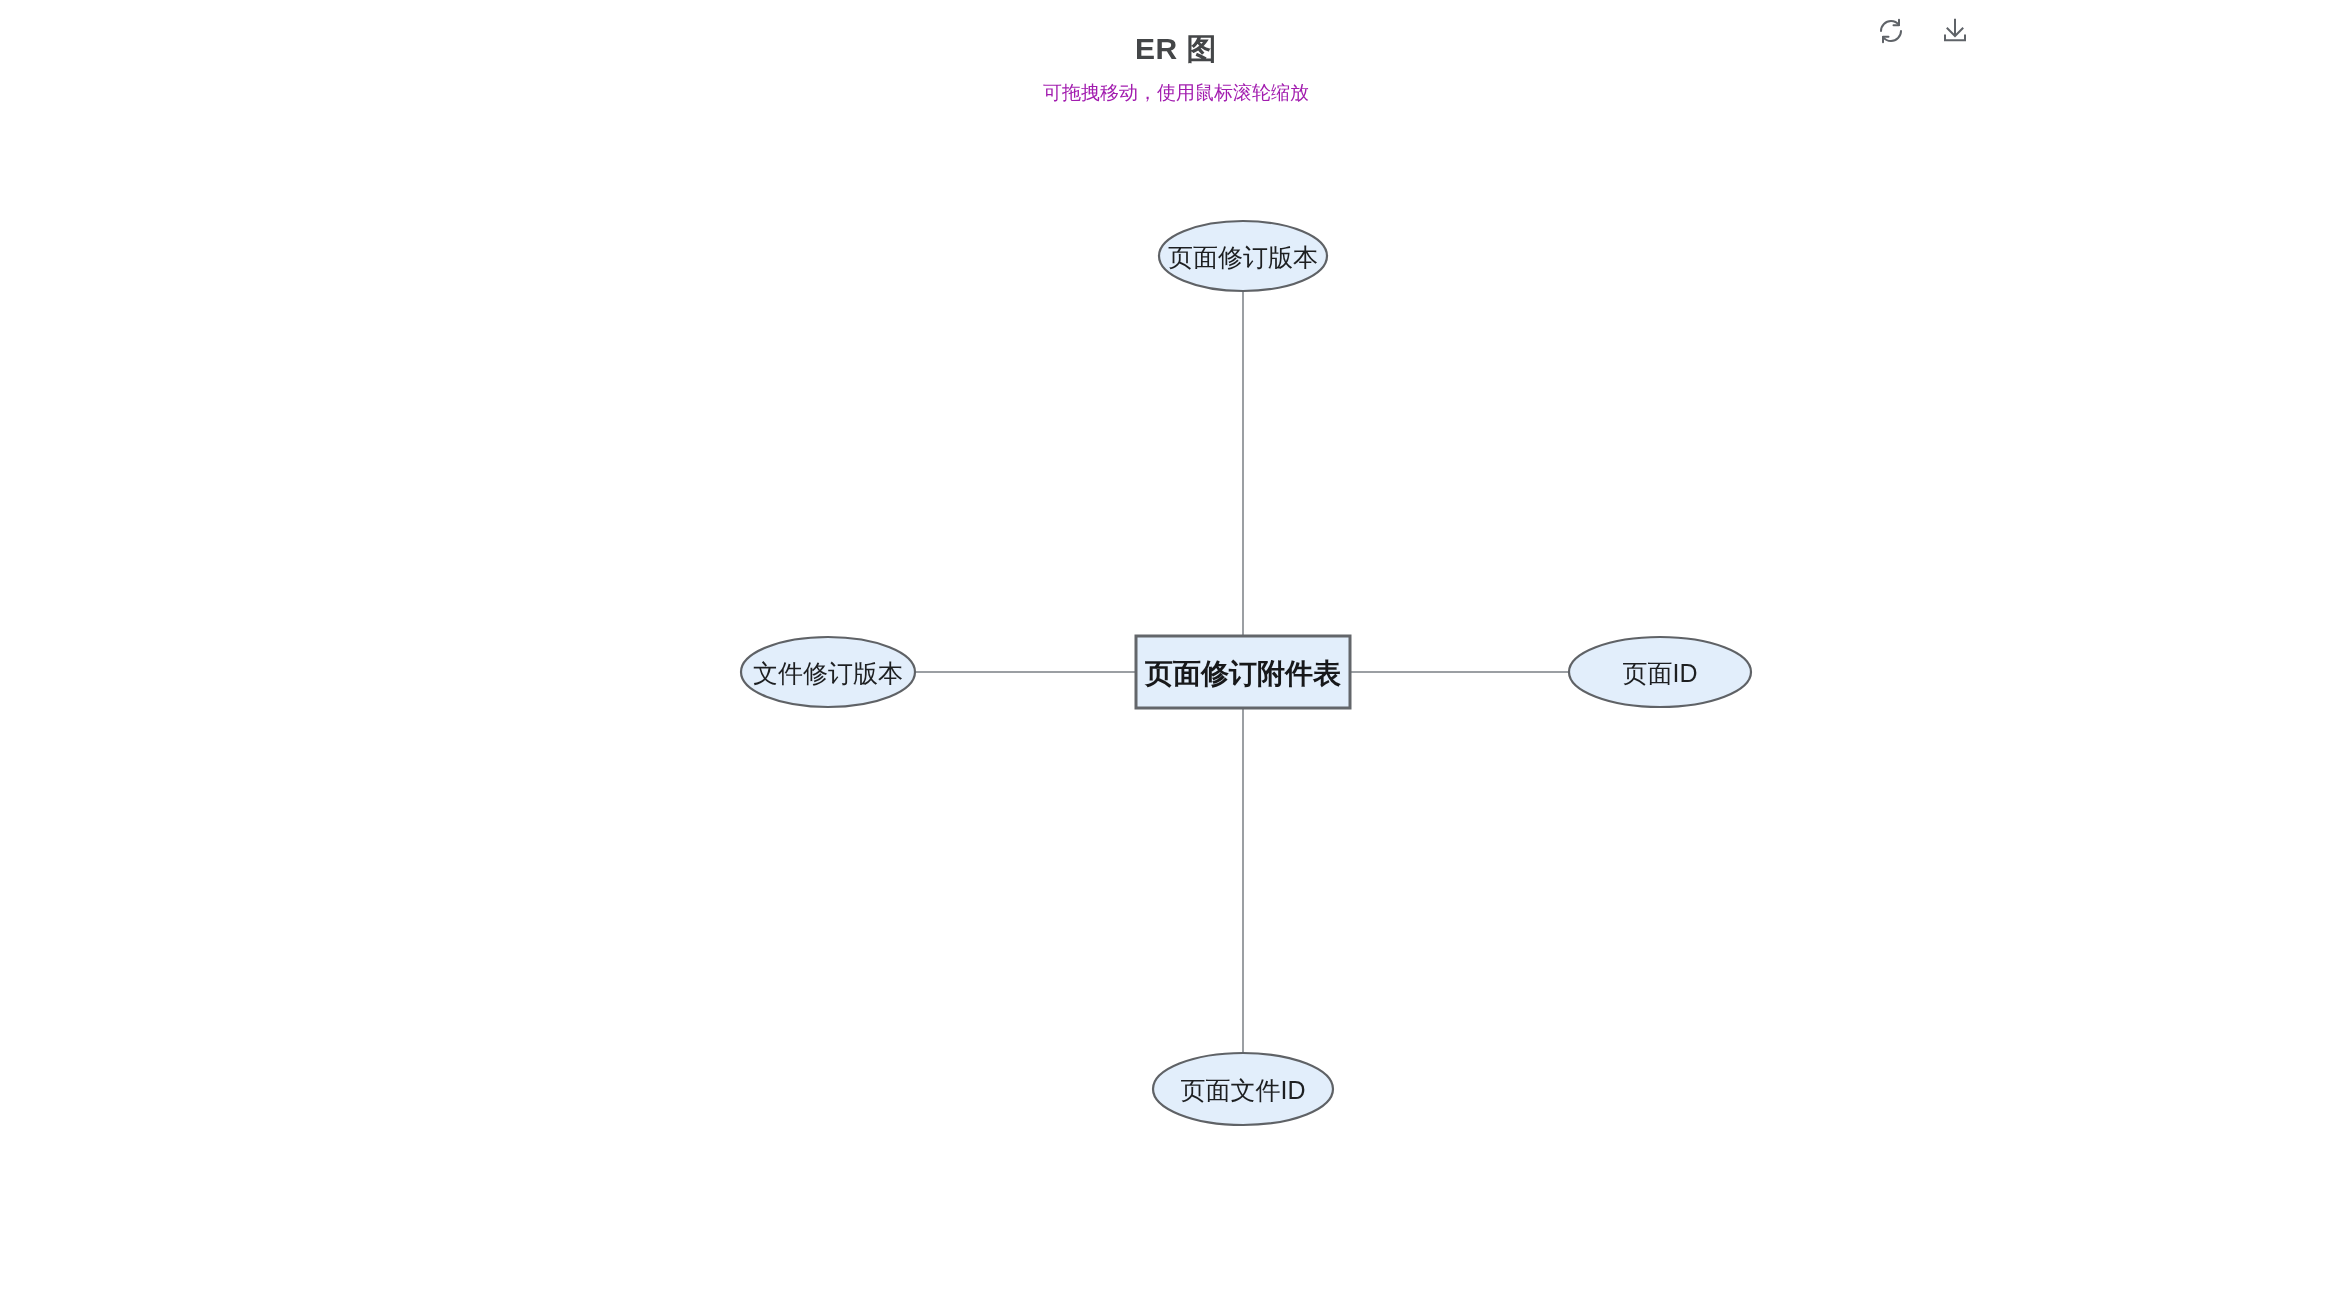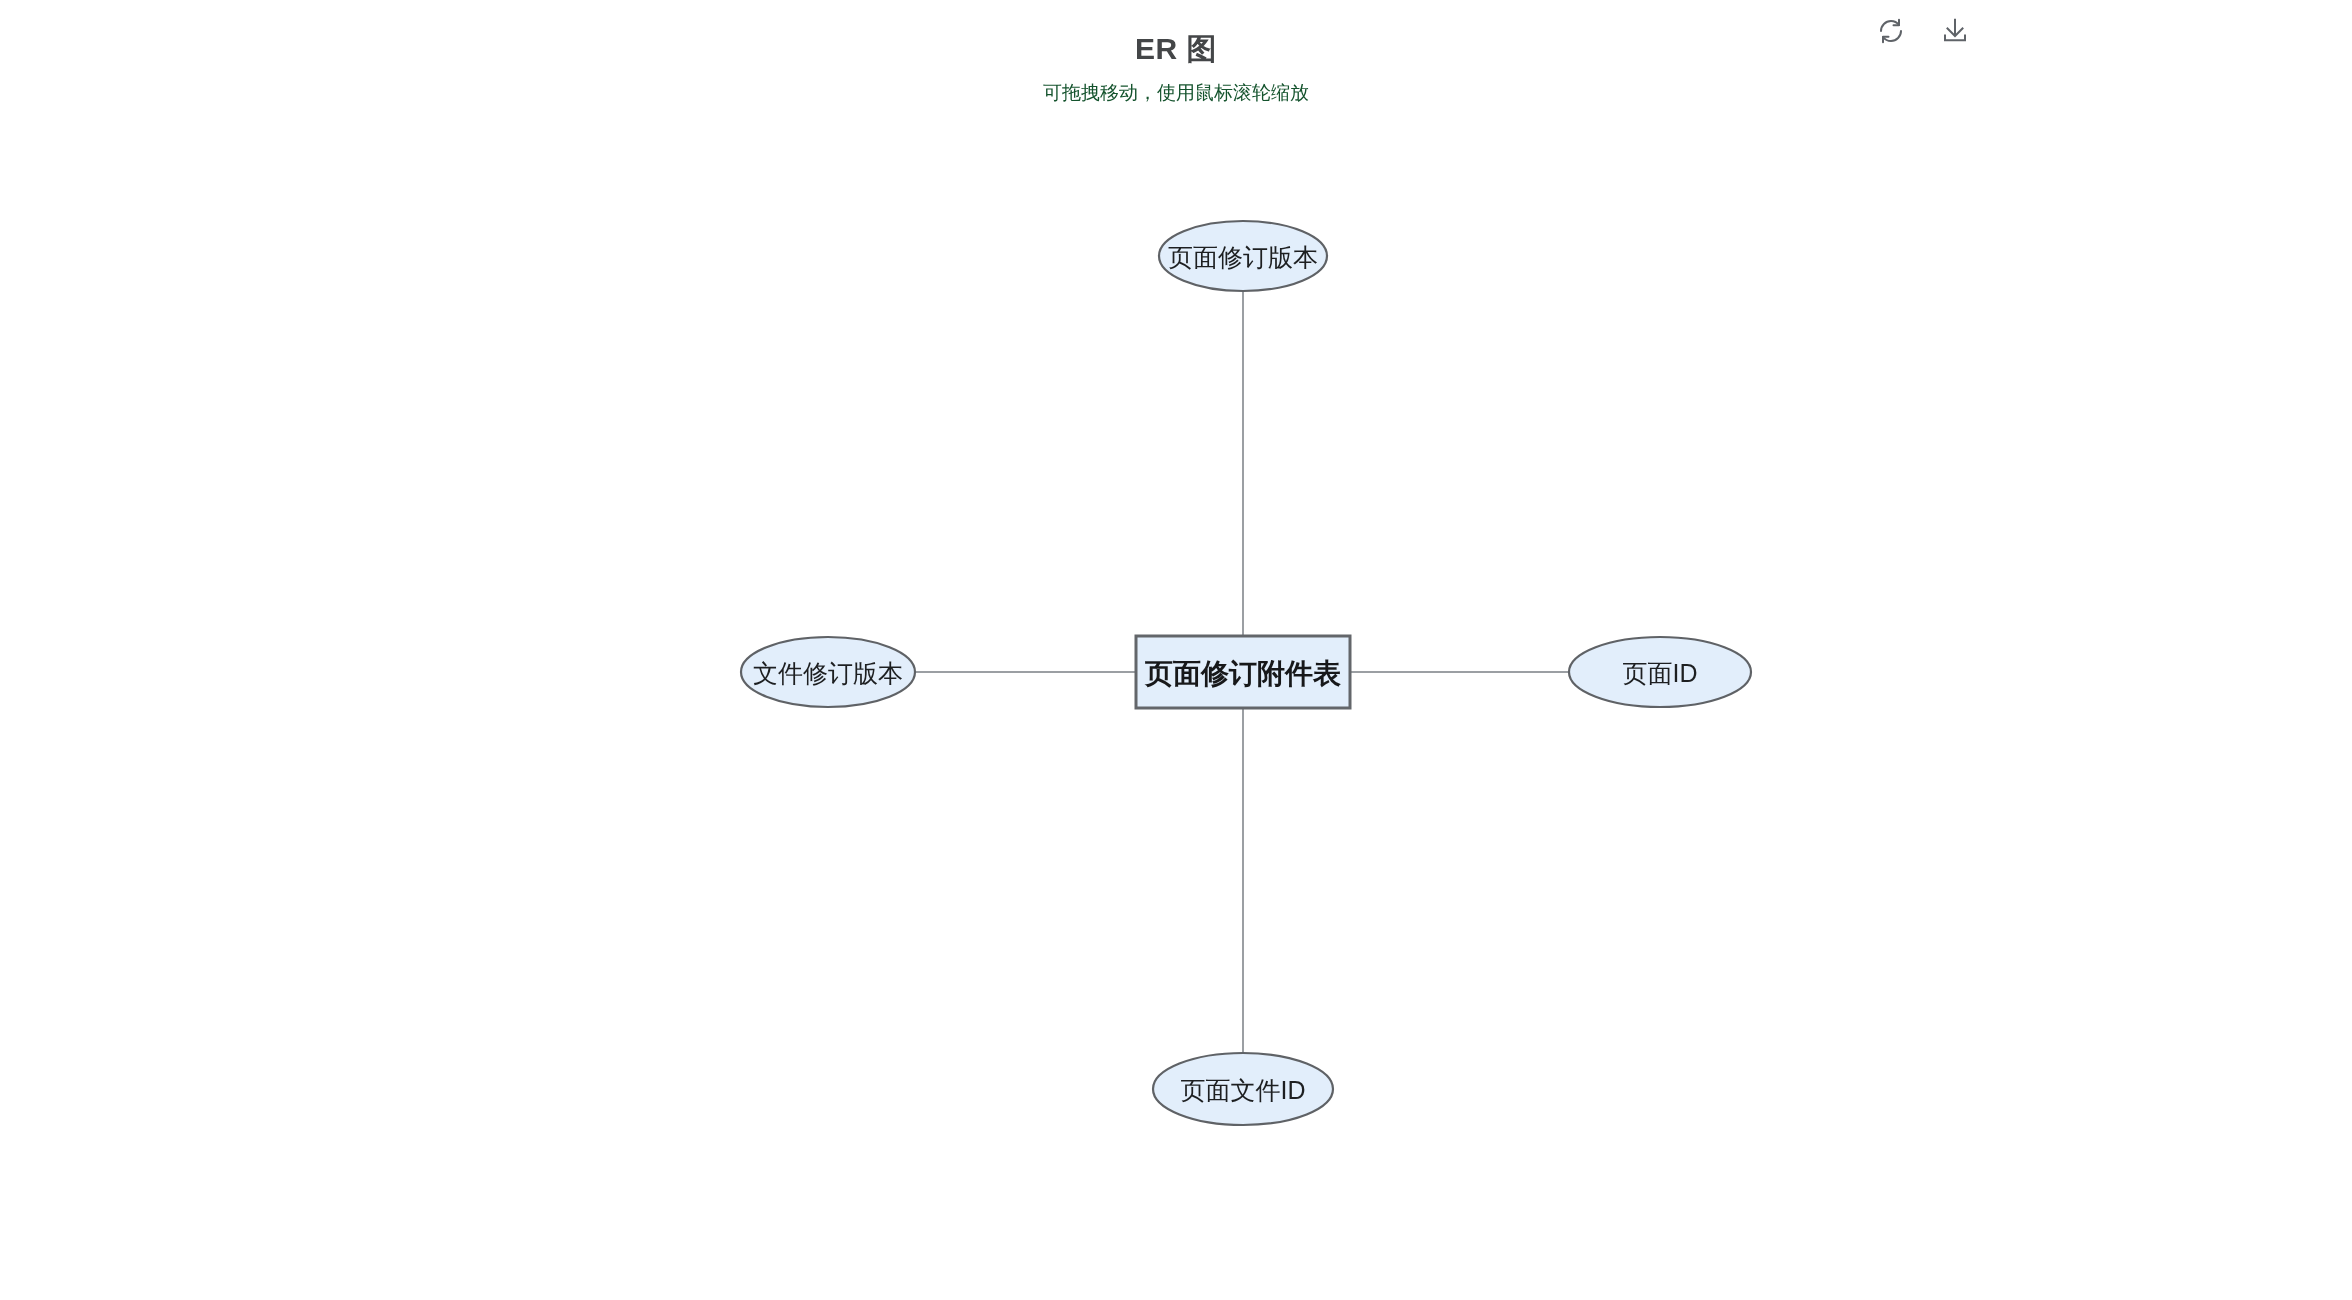--- a/index.html
+++ b/index.html
@@ -61,21 +61,21 @@
     font-weight: bold;
     color: #444648;
     letter-spacing: 0.5px;
     line-height: 1.1;
   }
   .page-subtitle {
     margin: 0;
     padding-top: 17px;
     font-size: 19px;
     font-weight: normal;
-    color: #14532d;
+    color: #a21caf;
     line-height: 1.2;
   }
 
   
   .canvas {
     position: absolute;
     top: 0;
     left: 0;
     width: 2352px;
     height: 1300px;

